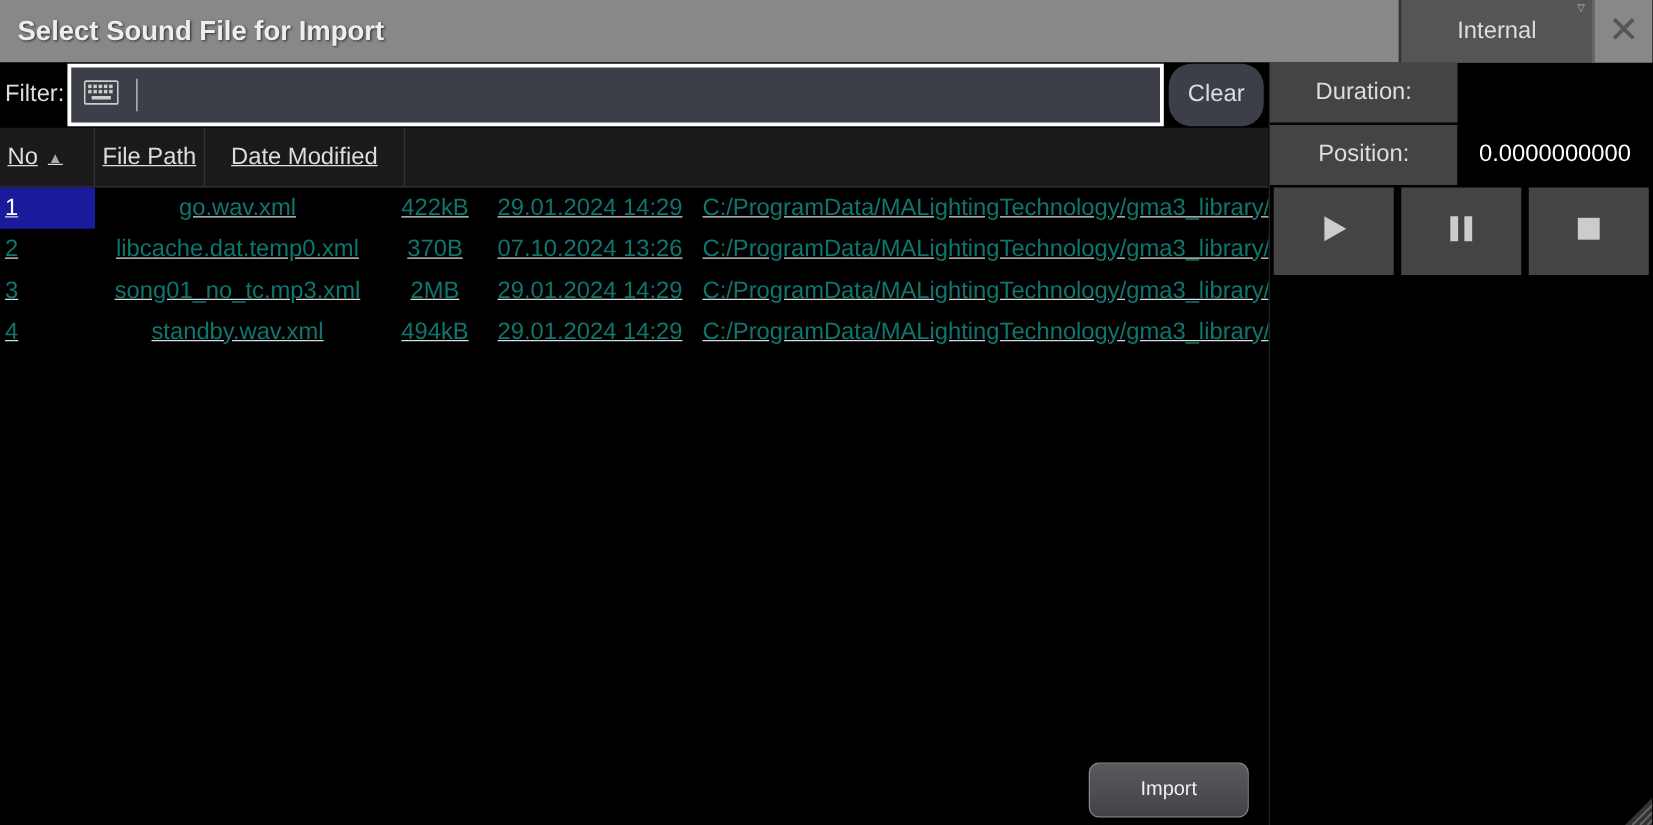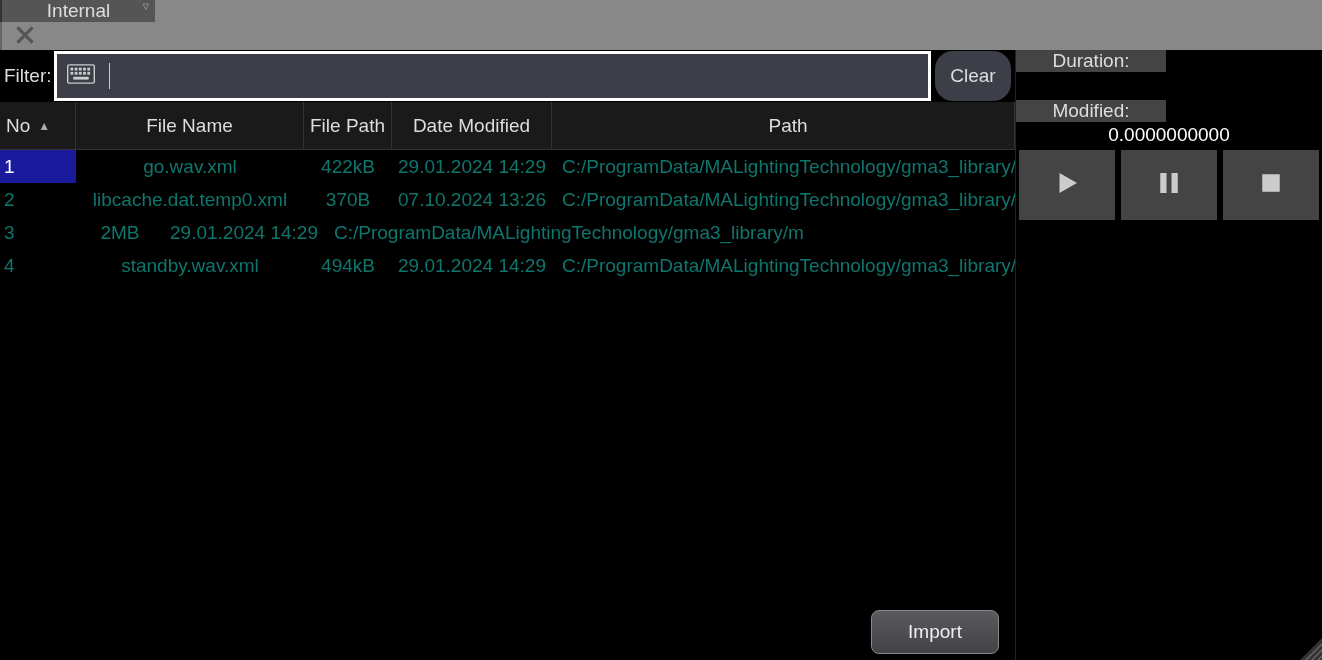--- a/index.html
+++ b/index.html
@@ -23,21 +23,20 @@
       display: flex;
       align-items: center;
       padding-left: 14px;
       font-size: 22px;
       font-weight: bold;
       color: #eee;
       text-shadow: 1px 1px 2px #333;
     }
     .title-right {
       display: flex;
-      flex-direction: column;
     }
     .internal-btn {
       width: 155px;
       background: #555;
       border-left: 2px solid #333;
       display: flex;
       align-items: center;
       justify-content: center;
       font-size: 19px;
       color: #ddd;
@@ -131,20 +130,21 @@
       cursor: pointer;
     }
 
     
     .table {
       flex:1;
       display:flex;
       flex-direction:column;
       background:#000;
       overflow:hidden;
+      text-decoration:underline;
     }
     .thead {
       display:flex;
       height:48px;
       background:#1a1a1a;
       border-bottom:1px solid #333;
       align-items:center;
     }
     .th,.td {
       display:flex;align-items:center;justify-content:center;
@@ -175,28 +175,27 @@
       align-items:center;
       padding-right:16px;
       background:#000;
     }
     .import-btn{
       width:128px;height:44px;
       background:linear-gradient(#5a5a5e,#434347);
       border:1px solid #888;
       border-radius:8px;
       display:flex;align-items:center;justify-content:center;
-      font-size:19px;color:#eee;cursor:pointer;
+      font-size:16px;color:#eee;cursor:pointer;
     }
 
     
     .info-row{
       display:flex;height:50px;
       border-bottom:2px solid #000;
-      flex-direction:column;
     }
     .info-label{
       width:150px;background:#444;
       display:flex;align-items:center;justify-content:center;
       font-size:19px;color:#ddd;
     }
     .info-value{
       flex:1;background:#000;
       display:flex;align-items:center;justify-content:center;
       font-size:19px;color:#fff;
@@ -218,20 +217,21 @@
     .grip{
       position:absolute;right:0;bottom:0;width:22px;height:22px;
       cursor:nwse-resize;
     }
     .grip svg{width:22px;height:22px;}
   </style>
 </head>
 <body>
 
 <div class="titlebar">
+  <div class="title">Select Sound File for Import</div>
   <div class="title-right">
     <div class="internal-btn">Internal</div>
     <div class="close-btn">
       <span>
         <svg viewBox="0 0 24 24">
             <path fill="#555" d="M6 4 L4 6 L10 12 L4 18 L6 20 L12 14 L18 20 L20 18 L14 12 L20 6 L18 4 L12 10 Z"></path>
           </svg>
       </span>
     </div>
   </div>
@@ -263,42 +263,41 @@
       </div>
       <div class="clear-btn">Clear</div>
     </div>
 
     <div class="table">
       <div class="thead">
         <div class="th col-no">
           <span>No</span>
           <span class="sort-ind">▲</span>
         </div>
-        <div class="th col-name">File Name</div>
         <div class="th col-size">File Path</div>
         <div class="th col-date">Date Modified</div>
-        <div class="th col-path" style="justify-content:center;">Path</div>
       </div>
       <div class="tbody" id="tbody">
           <div class="tr selected">
             <div class="td col-no">1</div>
             <div class="td col-name">go.wav.xml</div>
             <div class="td col-size">422kB</div>
             <div class="td col-date">29.01.2024 14:29</div>
             <div class="td col-path">C:/ProgramData/MALightingTechnology/gma3_library/m</div>
           </div>
           <div class="tr">
             <div class="td col-no">2</div>
             <div class="td col-name">libcache.dat.temp0.xml</div>
             <div class="td col-size">370B</div>
             <div class="td col-date">07.10.2024 13:26</div>
             <div class="td col-path">C:/ProgramData/MALightingTechnology/gma3_library/m</div>
           </div>
           <div class="tr">
             <div class="td col-no">3</div>
+            <div class="td col-name">song01_no_tc.mp3.xml</div>
             <div class="td col-size">2MB</div>
             <div class="td col-date">29.01.2024 14:29</div>
             <div class="td col-path">C:/ProgramData/MALightingTechnology/gma3_library/m</div>
           </div>
           <div class="tr">
             <div class="td col-no">4</div>
             <div class="td col-name">standby.wav.xml</div>
             <div class="td col-size">494kB</div>
             <div class="td col-date">29.01.2024 14:29</div>
             <div class="td col-path">C:/ProgramData/MALightingTechnology/gma3_library/m</div>
@@ -309,21 +308,21 @@
     <div class="bottom-bar">
       <div class="import-btn">Import</div>
     </div>
   </div>
 
   <div class="right-pane">
     <div class="info-row">
       <div class="info-label">Duration:</div>
     </div>
     <div class="info-row">
-      <div class="info-label">Modified:</div>
+      <div class="info-label">Position:</div>
       <div class="info-value">0.0000000000</div>
     </div>
     <div class="transport-row">
       <div class="transport-btn">
         <span><svg viewBox="0 0 24 24">
               <path fill="#ccc" d="M6 4 L20 12 L6 20 Z"></path>
             </svg></span>
       </div>
       <div class="transport-btn">
         <span><svg viewBox="0 0 24 24">

